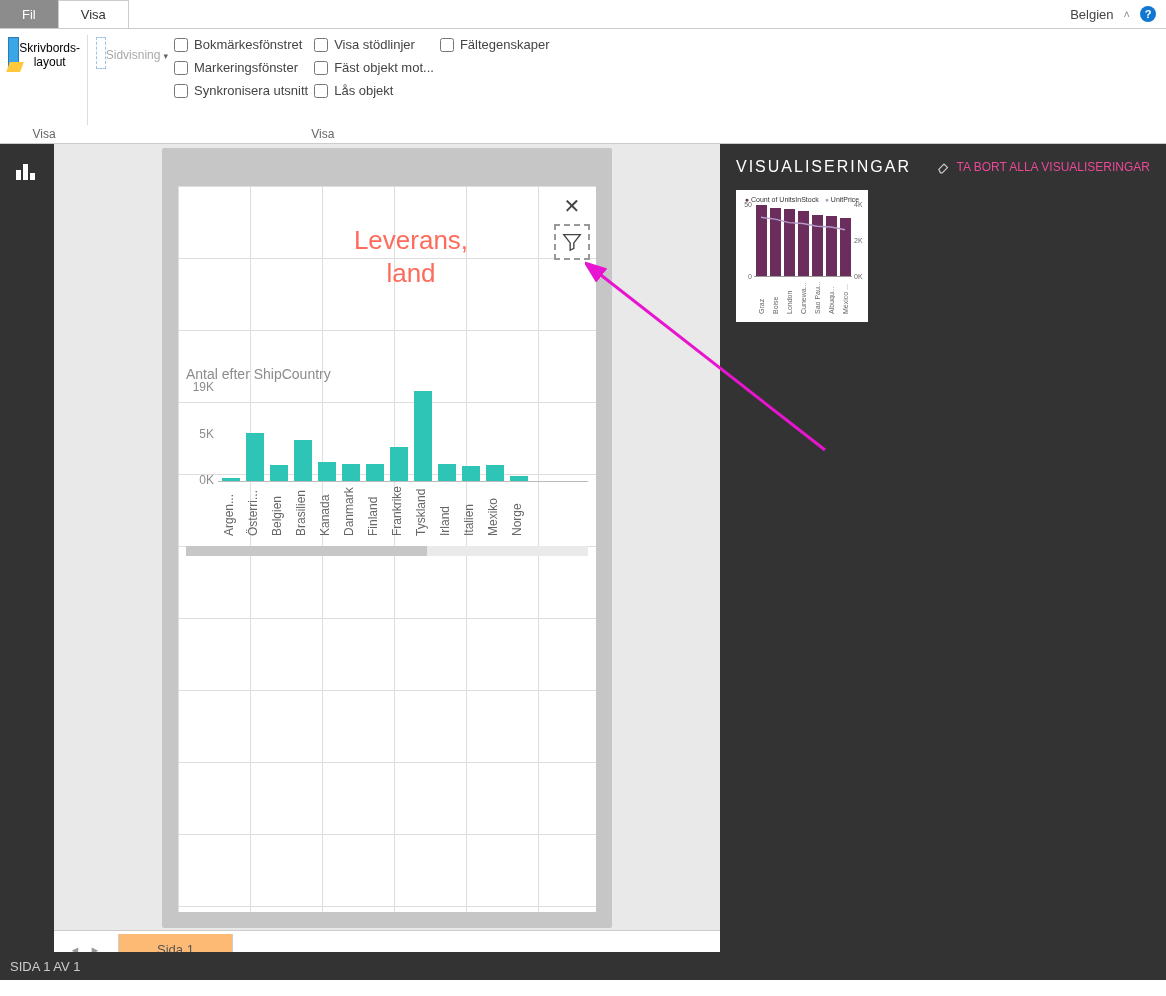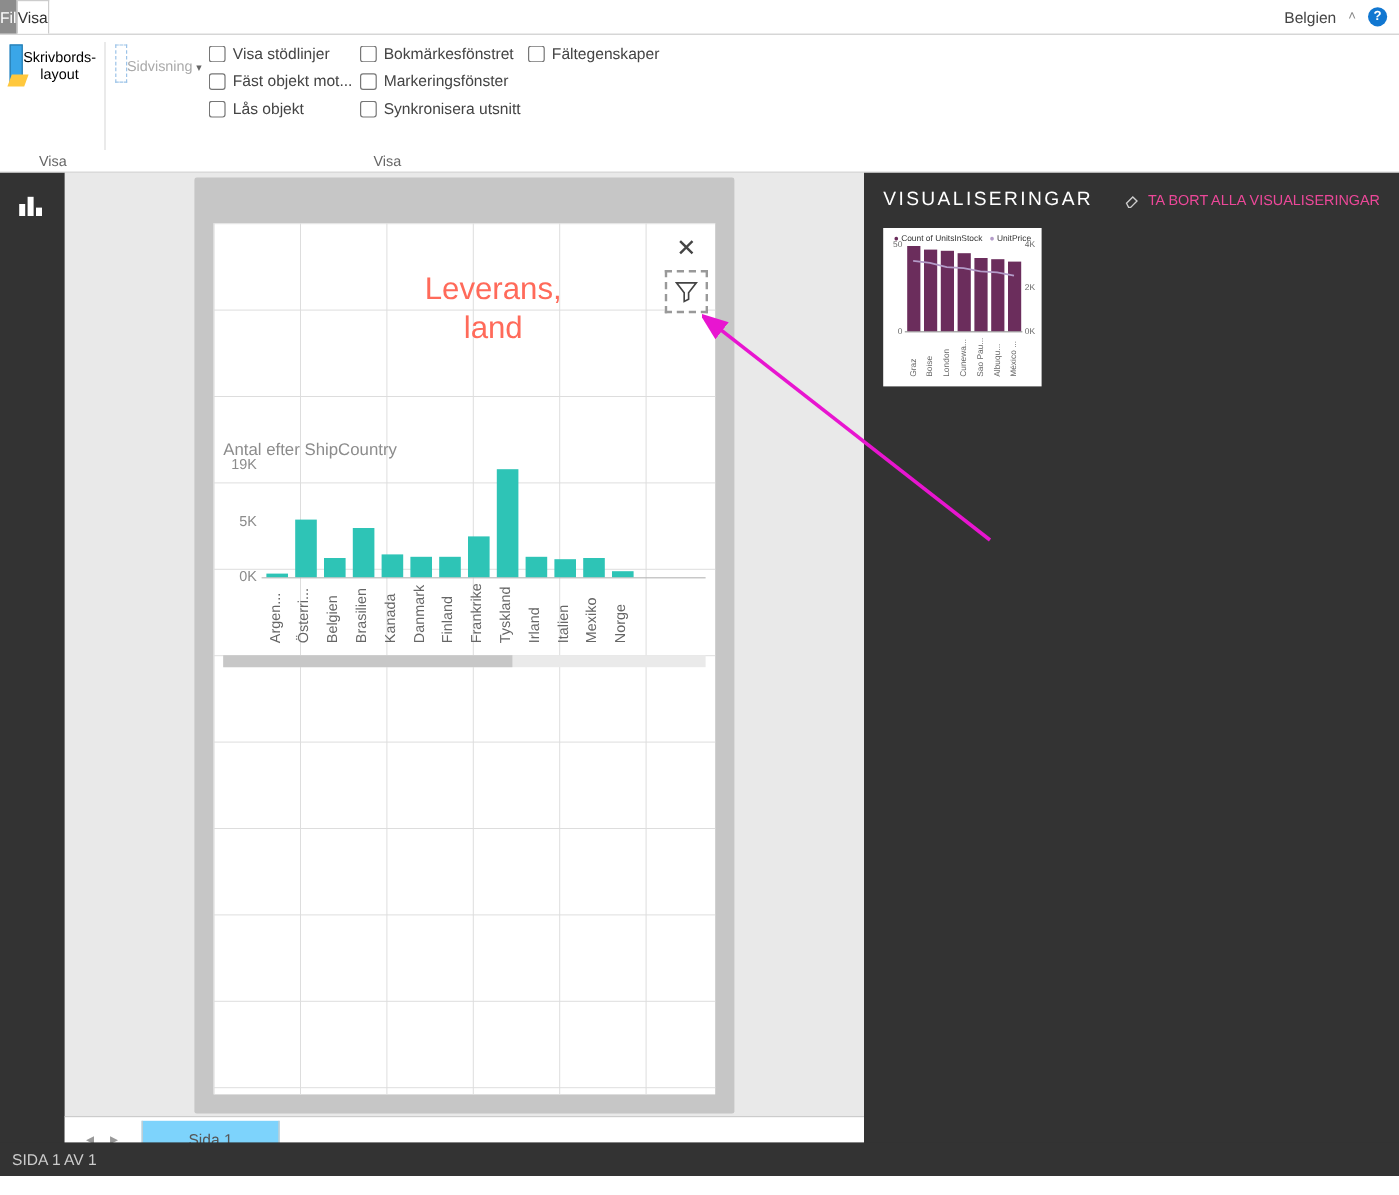--- a/index.html
+++ b/index.html
@@ -1,20 +1,20 @@
 <!DOCTYPE html>
 <html><head>
 <meta charset="utf-8">
 <style>
 * { margin: 0; padding: 0; box-sizing: border-box; font-family: "Segoe UI", Arial, sans-serif; }
 body { width: 1166px; height: 996px; background: #fff; overflow: hidden; position: relative; }
 
 
 .titlebar { height: 28px; display: flex; align-items: stretch; background: #fff; border-bottom: 0; }
-.tab { padding: 4px 0; font-size: 13px; display: flex; align-items: center; }
+.tab { padding: 4px 22px; font-size: 13px; display: flex; align-items: center; }
 .tab.fil { background: #8c8c8c; color: #fff; }
 .tab.visa { background: #fff; color: #333; border: 1px solid #ccc; border-bottom: none; }
 .titlebar-right { margin-left: auto; display: flex; align-items: center; gap: 10px; padding-right: 10px; }
 .user-name { font-size: 13px; color: #444; }
 .help-icon { width: 16px; height: 16px; border-radius: 50%; background: #1177d1; color: #fff; font-size: 11px; display: flex; align-items: center; justify-content: center; font-weight: bold; }
 .collapse-caret { color: #888; font-size: 11px; }
 
 
 .ribbon { height: 116px; border-top: 1px solid #ccc; border-bottom: 1px solid #ccc; display: flex; align-items: stretch; background: #fff; }
 .ribbon-group { display: flex; flex-direction: column; padding: 4px 8px 2px 8px; position: relative; }
@@ -60,21 +60,21 @@
 .bars { position: absolute; left: 4px; right: 0; bottom: 0; top: 0; display: flex; align-items: flex-end; gap: 6px; }
 .bar { width: 18px; background: #2ec4b6; }
 .x-labels { margin-left: 36px; display: flex; gap: 6px; padding-top: 4px; }
 .x-label { width: 18px; font-size: 12px; color: #666; writing-mode: vertical-rl; transform: rotate(180deg); text-align: left; }
 .chart-scroll { position: absolute; left: 0; right: 0; bottom: 0; height: 10px; background: #eaeaea; }
 .chart-scroll::before { content: ""; position: absolute; left: 0; top: 0; bottom: 0; width: 60%; background: #c7c7c7; }
 
 
 .page-tabs { height: 38px; background: #fff; border-top: 1px solid #ccc; display: flex; align-items: center; padding-left: 14px; gap: 6px; }
 .nav-arrow { width: 14px; height: 14px; color: #999; font-size: 11px; display: flex; align-items: center; justify-content: center; }
-.page-tab { padding: 8px 38px; font-size: 13px; color: #555; border: 1px solid #ccc; border-top: none; background: #7dd3fc; position: relative; margin-left: 10px; }
+.page-tab { padding: 8px 38px; font-size: 13px; color: #555; border: 1px solid #ccc; border-top: none; background: #fdba74; position: relative; margin-left: 10px; }
 .page-tab::after { content: ""; position: absolute; left: 0; right: 0; bottom: -1px; height: 3px; background: #f2c811; }
 
 
 .vis-panel { width: 446px; background: #333; color: #fff; display: flex; flex-direction: column; }
 .vis-panel-head { display: flex; align-items: center; justify-content: space-between; padding: 14px 16px; }
 .vis-panel-title { font-size: 16px; letter-spacing: 2px; }
 .vis-remove { font-size: 12px; color: #ec4899; display: flex; align-items: center; gap: 6px; }
 .thumb-row { display: flex; gap: 10px; padding: 0 16px; }
 .thumb { width: 132px; height: 132px; background: #fff; padding: 6px; }
 .thumb-legend { font-size: 7px; color: #333; display: flex; gap: 6px; justify-content: center; margin-bottom: 2px; }
@@ -121,43 +121,43 @@
   </div>
   <div class="ribbon-group">
     <div class="ribbon-group-body">
       <div class="big-btn sid disabled">
         <div class="icon-box"></div>
         <div><span>Sidvisning</span><span class="caret">▾</span></div>
       </div>
       <div class="check-col">
         <label class="check-item">
             <input type="checkbox" style="">
+            <span>Bokmärkesfönstret</span>
+          </label>
+        <label class="check-item">
+            <input type="checkbox" style="">
+            <span>Markeringsfönster</span>
+          </label>
+        <label class="check-item">
+            <input type="checkbox" style="">
+            <span>Synkronisera utsnitt</span>
+          </label>
+      </div>
+      <div class="check-col">
+        <label class="check-item">
+            <input type="checkbox" style="">
             <span>Visa stödlinjer</span>
           </label>
         <label class="check-item">
             <input type="checkbox" style="">
             <span>Fäst objekt mot...</span>
           </label>
         <label class="check-item">
             <input type="checkbox" style="">
             <span>Lås objekt</span>
-          </label>
-      </div>
-      <div class="check-col">
-        <label class="check-item">
-            <input type="checkbox" style="">
-            <span>Bokmärkesfönstret</span>
-          </label>
-        <label class="check-item">
-            <input type="checkbox" style="">
-            <span>Markeringsfönster</span>
-          </label>
-        <label class="check-item">
-            <input type="checkbox" style="">
-            <span>Synkronisera utsnitt</span>
           </label>
       </div>
       <div class="check-col">
         <label class="check-item">
             <input type="checkbox" style="">
             <span>Fältegenskaper</span>
           </label>
       </div>
     </div>
     <div class="ribbon-group-label">Visa</div>

